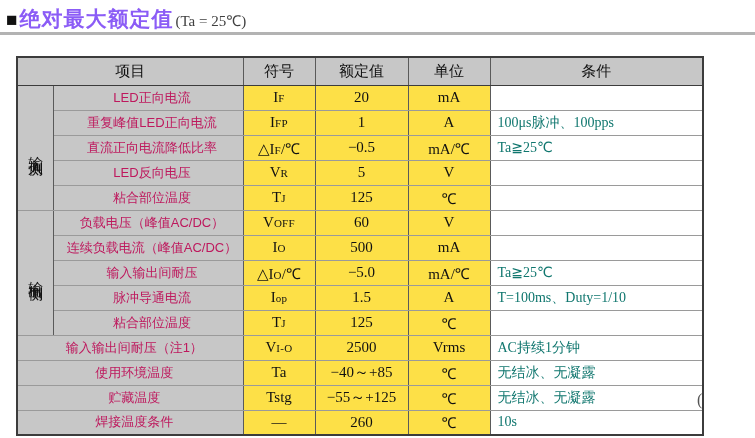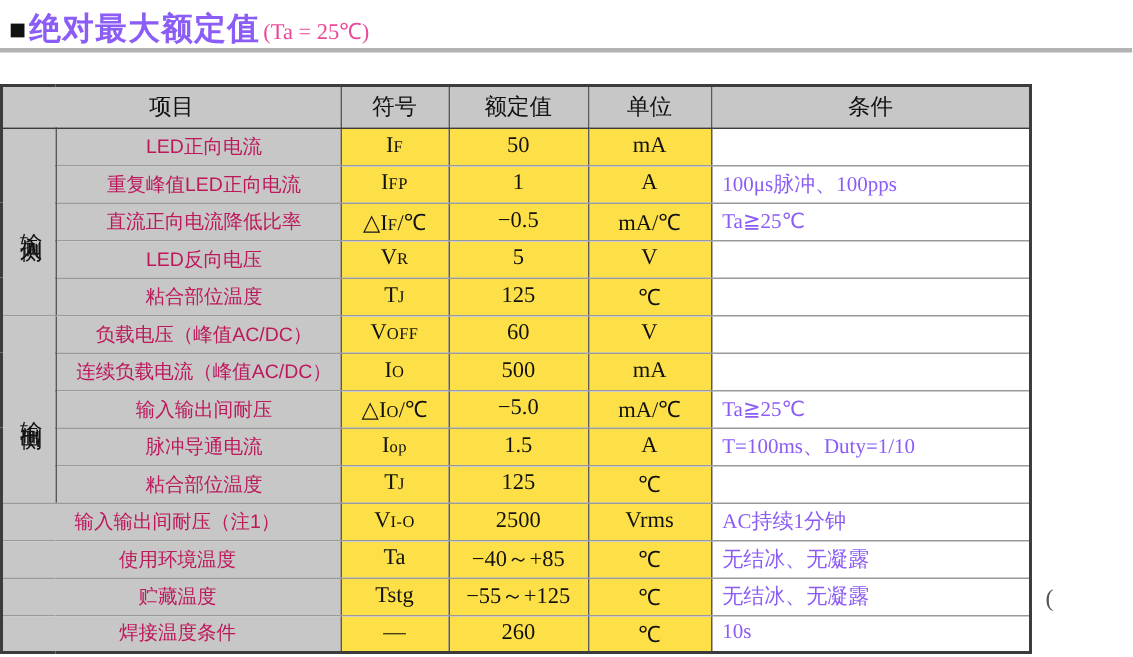--- a/index.html
+++ b/index.html
@@ -31,34 +31,34 @@
   .title-text {
     font-size: 21px;
     font-weight: bold;
     letter-spacing: 1px;
     color: #8b5cf6;
   }
   .title-note {
     font-family: "Liberation Serif", serif;
     font-size: 15px;
     margin-left: 2px;
-    color: #ec4899;
+    color: #404040;
   }
   .title-rule {
     position: absolute;
     left: 0;
     top: 32px;
     width: 755px;
     height: 3px;
     background: #b3b3b3;
   }
   
   table.ratings {
     position: absolute;
-    left: 0;
+    left: 16px;
     top: 56px;
     width: 686px;
     border-collapse: collapse;
     table-layout: fixed;
     border: 2px solid #3c3c3c;
   }
   table.ratings th, table.ratings td {
     border-left: 1px solid #5a5a5a;
     border-right: 1px solid #5a5a5a;
     border-top: 1px solid #9a9a9a;
@@ -103,21 +103,21 @@
     background: #fde047;
     color: #111111;
   }
   td.sym .s-small { font-size: 11px; letter-spacing: 0.3px; }
   td.cond {
     font-family: "Liberation Serif", serif;
     font-size: 14px;
     text-align: left;
     padding-left: 7px;
     background: #ffffff;
-    color: #8b5cf6;
+    color: #0f766e;
   }
   tr.section-start td { border-top: 1px solid #5a5a5a; margin-top: 12px; }
   
   .margin-fragment {
     position: absolute;
     left: 697px;
     top: 391px;
     font-family: "Liberation Serif", serif;
     font-size: 16px;
     color: #555555;
@@ -150,21 +150,21 @@
       <th>符号</th>
       <th>额定值</th>
       <th>单位</th>
       <th>条件</th>
     </tr>
 
     <tr>
       <td class="group" rowspan="5"><span>输入侧</span></td>
       <td class="item">LED正向电流</td>
       <td class="sym"><span class="s-main">I</span><span class="s-small">F</span><span class="s-main"></span></td>
-      <td class="rating">50</td>
+      <td class="rating">20</td>
       <td class="unit">mA</td>
       <td class="cond"></td>
     </tr>
     <tr>
       <td class="item">重复峰值LED正向电流</td>
       <td class="sym"><span class="s-main">I</span><span class="s-small">FP</span><span class="s-main"></span></td>
       <td class="rating">1</td>
       <td class="unit">A</td>
       <td class="cond">100μs脉冲、100pps</td>
     </tr>

